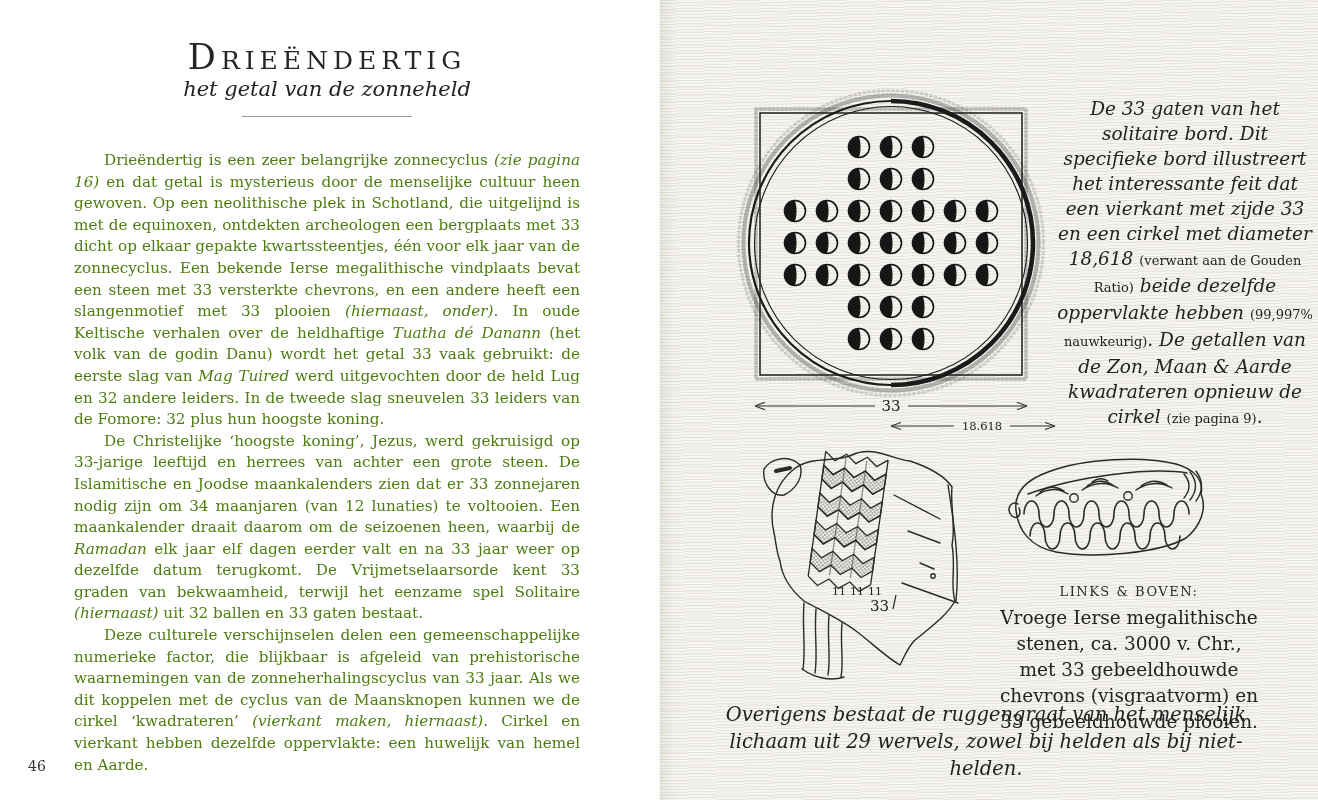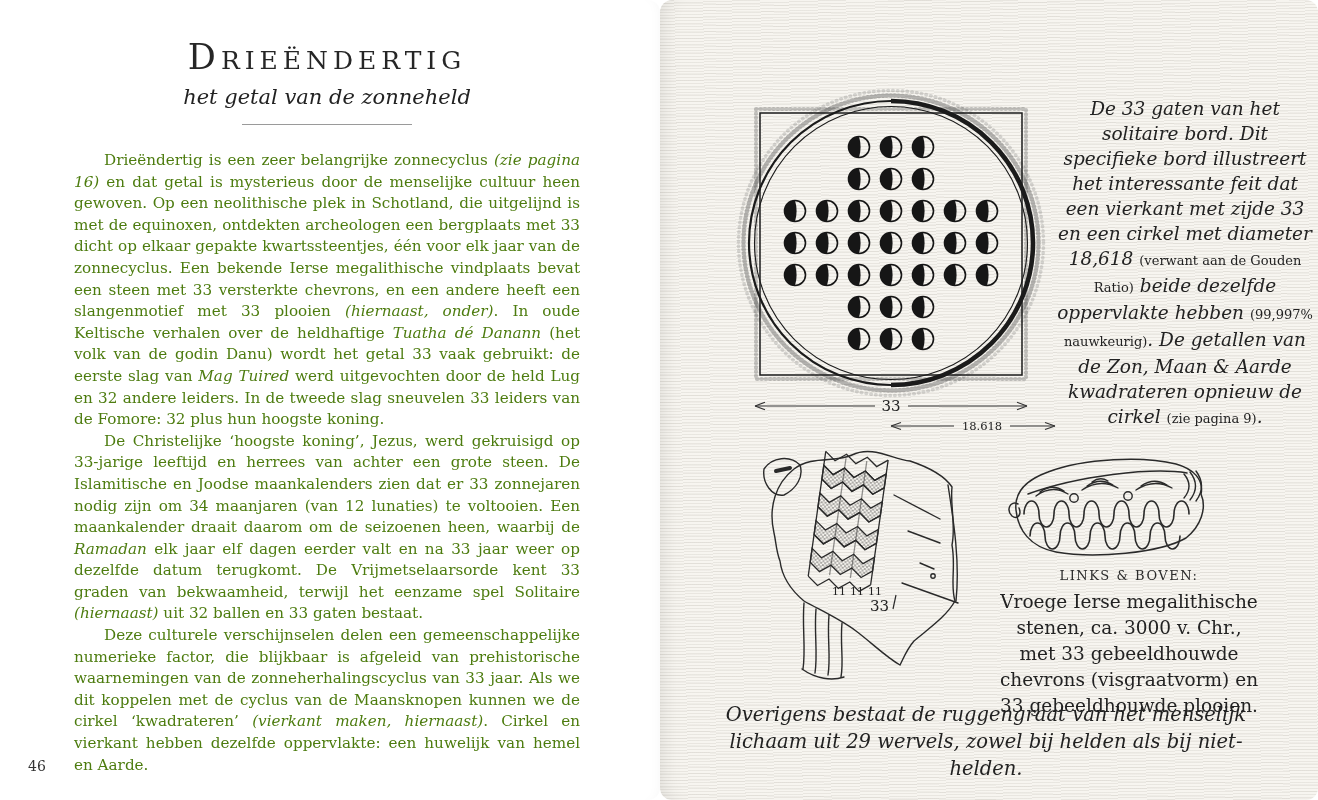--- a/index.html
+++ b/index.html
@@ -1,43 +1,43 @@
 <!DOCTYPE html>
 <html><head>
 <meta charset="utf-8">
 <style>
   html,body{margin:0;padding:0;}
   body{
     width:1318px;height:800px;position:relative;overflow:hidden;
     background:#ffffff;color:#1c1c1c;
     font-family:"DejaVu Serif","Liberation Serif",serif;
   }
-  .page{position:absolute;top:0;height:800px;border-radius:12px;}
+  .page{position:absolute;top:0;height:800px;}
   .left-page{left:0;width:660px;background:#ffffff;
     box-shadow:inset -10px 0 14px -12px rgba(0,0,0,0.05);}
   .right-page{left:660px;width:658px;background-color:#f7f5f0;
     background-image:
       repeating-linear-gradient(178deg, rgba(146,140,128,0.14) 0px, rgba(146,140,128,0.14) 1px, rgba(255,255,255,0) 1px, rgba(255,255,255,0) 3px),
       repeating-linear-gradient(181deg, rgba(146,140,128,0.08) 0px, rgba(146,140,128,0.08) 1px, rgba(255,255,255,0) 1px, rgba(255,255,255,0) 7px);
     box-shadow:inset 16px 0 22px -16px rgba(0,0,0,0.12);}
   
   .title-block{position:absolute;left:74px;top:38px;width:506px;text-align:center;}
   .book-title{font-variant:small-caps;font-size:35px;letter-spacing:5px;color:#262626;line-height:1.1;}
-  .book-subtitle{font-style:italic;font-size:21px;margin-top:8px;color:#222;}
+  .book-subtitle{font-style:italic;font-size:21px;color:#222;}
   .title-rule{width:170px;border-top:1px solid #9a9a9a;margin:15px auto 0 auto;height:0;}
   .body-col{position:absolute;left:74px;top:150px;width:506px;}
   .body-col p{margin:0;text-indent:30px;text-align:justify;font-size:15.2px;line-height:21.6px;color:#4d7c0f;}
   .s-r{font-style:normal;}
   .s-i{font-style:italic;margin-top:6px;}
   .page-number{position:absolute;left:28px;top:758px;font-size:14px;color:#333;}
   
   .board-caption{position:absolute;left:1056px;top:96px;width:258px;text-align:center;
     font-style:italic;font-size:18.5px;line-height:25px;color:#222;}
   .board-caption .s-small{font-style:normal;font-size:13px;}
-  .stones-caption{position:absolute;left:998px;top:568px;width:262px;text-align:center;color:#222;}
+  .stones-caption{position:absolute;left:998px;top:584px;width:262px;text-align:center;color:#222;}
   .stones-caption .cap-label{font-style:normal;font-size:13px;letter-spacing:1.5px;color:#2a2a2a;}
   .stones-caption .cap-text{font-size:18.5px;line-height:26px;margin-top:6px;}
   .footer-caption{position:absolute;left:700px;top:701px;width:572px;text-align:center;
     font-style:italic;font-size:19.5px;line-height:27px;color:#222;}
   
   .illus{position:absolute;}
   #board-svg{left:733px;top:70px;}
   #chevron-svg{left:752px;top:443px;}
   #plooien-svg{left:1002px;top:448px;}
   svg text{font-family:"DejaVu Serif","Liberation Serif",serif;fill:#222;}

